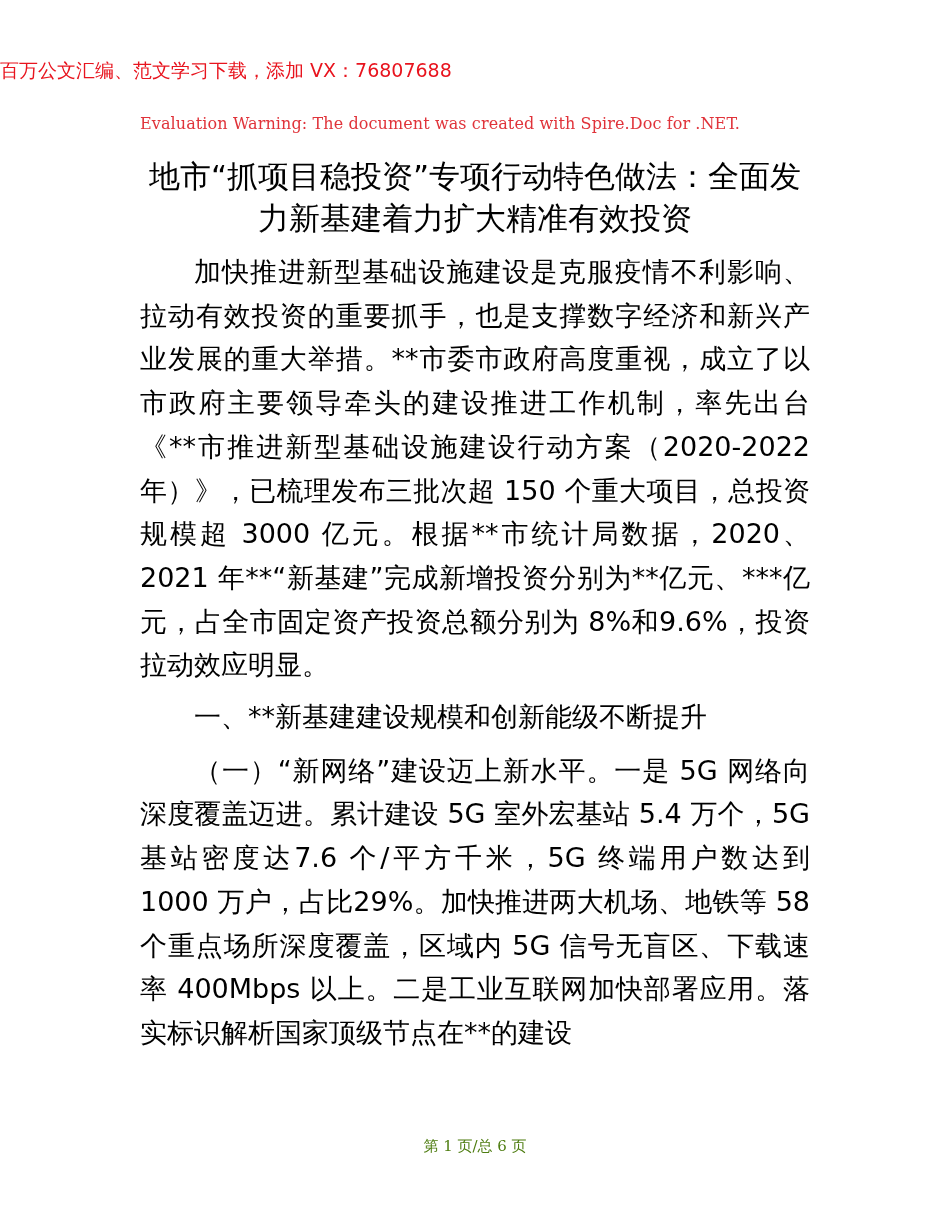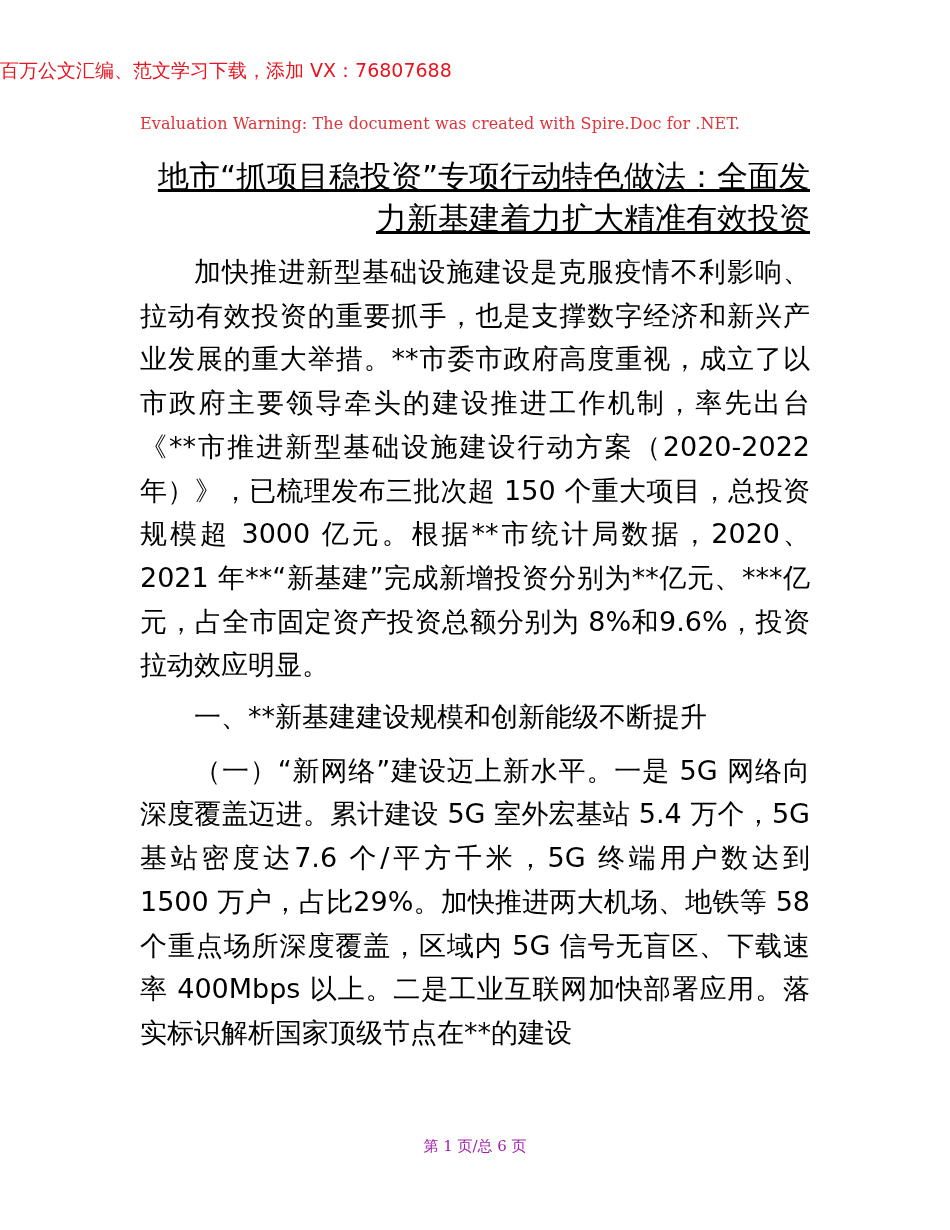--- a/index.html
+++ b/index.html
@@ -1,34 +1,34 @@
 <!DOCTYPE html>
 <html><head>
   <meta charset="utf-8">
   <style>
     html, body { margin: 0; padding: 0; background: #ffffff; }
     body { width: 950px; height: 1230px; position: relative; overflow: hidden; font-family: "DejaVu Sans", sans-serif; color: #000; }
     .ad-banner { position: absolute; top: 57px; left: 0; width: 950px; text-align: left; color: #e8141e; font-size: 19px; line-height: 26px; font-family: "DejaVu Sans", sans-serif; }
     .eval-warning { position: absolute; top: 113px; left: 140px; color: #e0333a; font-size: 16px; line-height: 22px; font-family: "DejaVu Serif", serif; letter-spacing: 0.1px; white-space: nowrap; }
-    .doc-title { position: absolute; top: 155px; left: 140px; width: 670px; text-align: right; font-size: 31px; line-height: 42px; font-family: "DejaVu Sans", sans-serif; margin: 0; font-weight: normal; text-decoration: underline; }
+    .doc-title { position: absolute; top: 155px; left: 140px; width: 670px; text-align: center; font-size: 31px; line-height: 42px; font-family: "DejaVu Sans", sans-serif; margin: 0; font-weight: normal; }
     .doc-body { position: absolute; top: 250px; left: 140px; width: 670px; }
     .para { margin: 0; font-size: 27px; line-height: 43.7px; text-align: justify; text-justify: inter-ideograph; text-indent: 2em; }
     .para.heading { margin-top: 8px; }
     .gap-small { margin-top: 8px; }
     .gap-large { margin-top: 10px; }
-    .page-footer { position: absolute; top: 1136px; left: 0; width: 950px; text-align: center; font-size: 15px; line-height: 20px; font-family: "DejaVu Serif", serif; color: #a21caf; }
+    .page-footer { position: absolute; top: 1136px; left: 0; width: 950px; text-align: center; font-size: 15px; line-height: 20px; font-family: "DejaVu Serif", serif; color: #4d7c0f; }
   </style>
 </head>
 <body>
 
 <div class="ad-banner">百万公文汇编、范文学习下载，添加 VX：76807688</div>
 
 <div class="eval-warning">Evaluation Warning: The document was created with Spire.Doc for .NET.</div>
 
 <h1 class="doc-title">地市“抓项目稳投资”专项行动特色做法：全面发力新基建着力扩大精准有效投资</h1>
 
 <div class="doc-body">
   <p class="para">加快推进新型基础设施建设是克服疫情不利影响、拉动有效投资的重要抓手，也是支撑数字经济和新兴产业发展的重大举措。**市委市政府高度重视，成立了以市政府主要领导牵头的建设推进工作机制，率先出台《**市推进新型基础设施建设行动方案（2020-2022 年）》，已梳理发布三批次超 150 个重大项目，总投资规模超 3000 亿元。根据**市统计局数据，2020、2021 年**“新基建”完成新增投资分别为**亿元、***亿元，占全市固定资产投资总额分别为 8%和9.6%，投资拉动效应明显。</p>
   <p class="para heading">一、**新基建建设规模和创新能级不断提升</p>
-  <p class="para gap-large">（一）“新网络”建设迈上新水平。一是 5G 网络向深度覆盖迈进。累计建设 5G 室外宏基站 5.4 万个，5G 基站密度达7.6 个/平方千米，5G 终端用户数达到 1500 万户，占比29%。加快推进两大机场、地铁等 58 个重点场所深度覆盖，区域内 5G 信号无盲区、下载速率 400Mbps 以上。二是工业互联网加快部署应用。落实标识解析国家顶级节点在**的建设</p>
+  <p class="para gap-large">（一）“新网络”建设迈上新水平。一是 5G 网络向深度覆盖迈进。累计建设 5G 室外宏基站 5.4 万个，5G 基站密度达7.6 个/平方千米，5G 终端用户数达到 1000 万户，占比29%。加快推进两大机场、地铁等 58 个重点场所深度覆盖，区域内 5G 信号无盲区、下载速率 400Mbps 以上。二是工业互联网加快部署应用。落实标识解析国家顶级节点在**的建设</p>
 </div>
 
 <div class="page-footer">第 1 页/总 6 页</div>
 
 </body></html>

